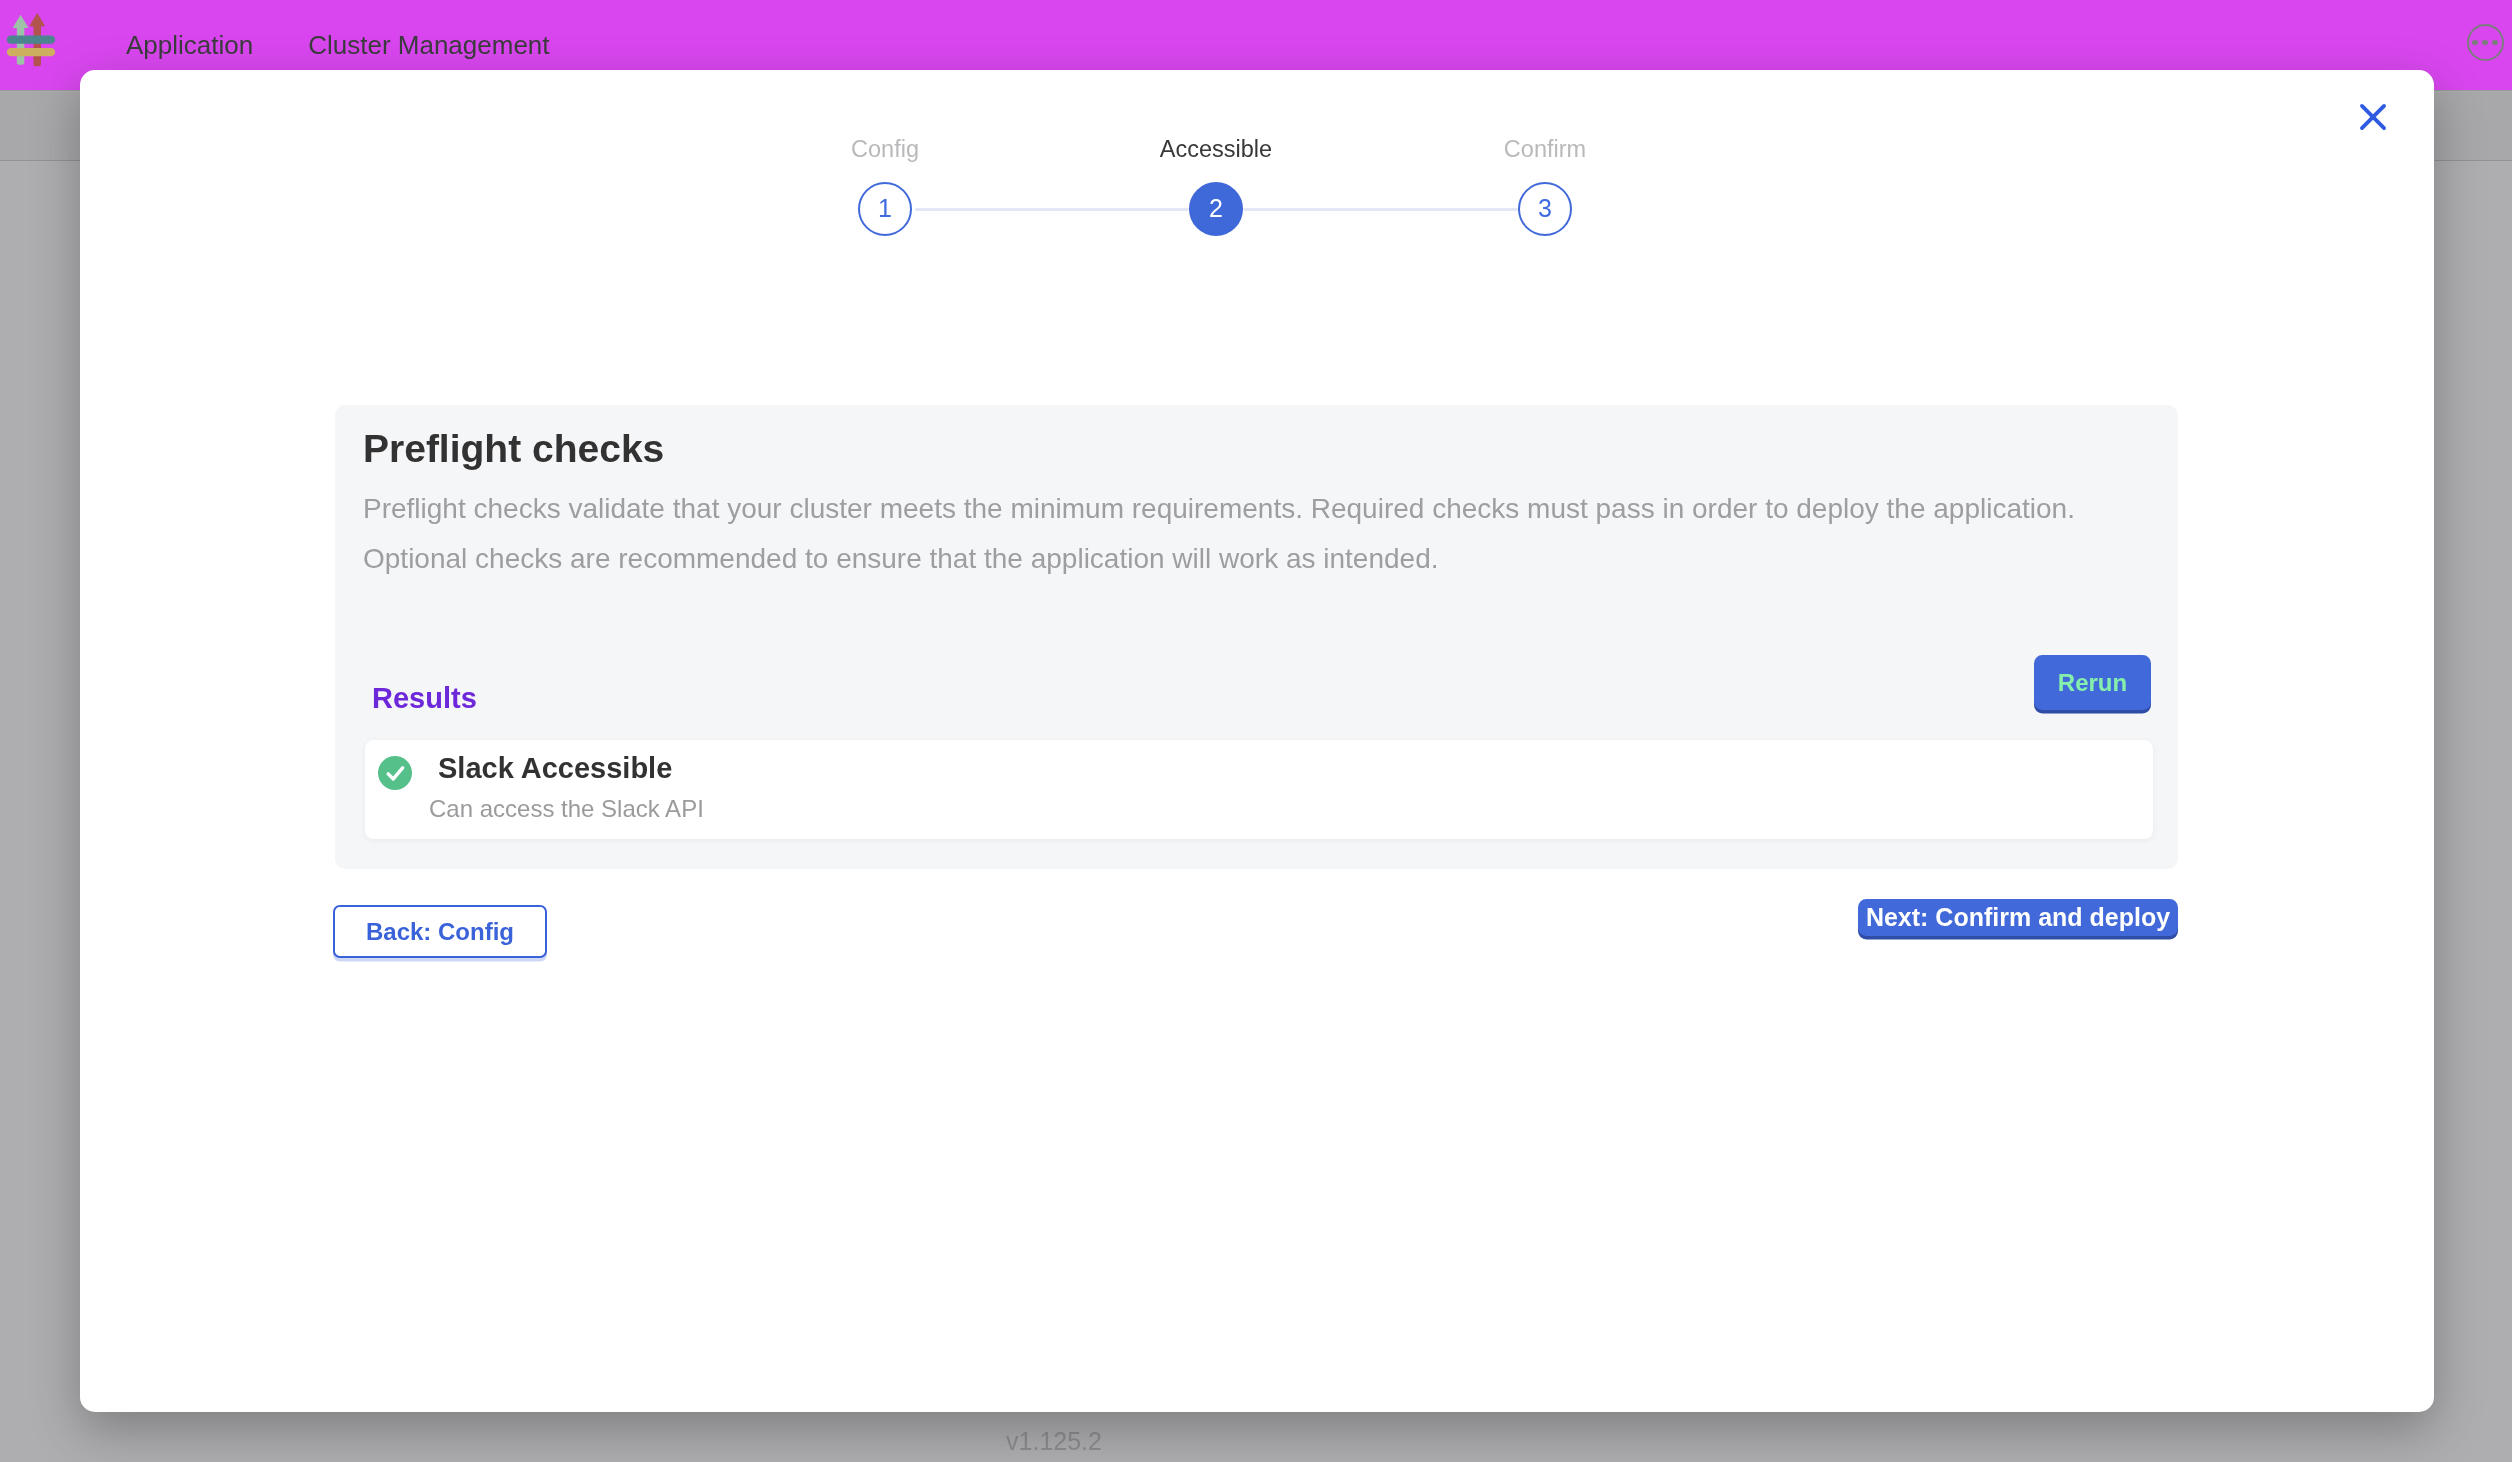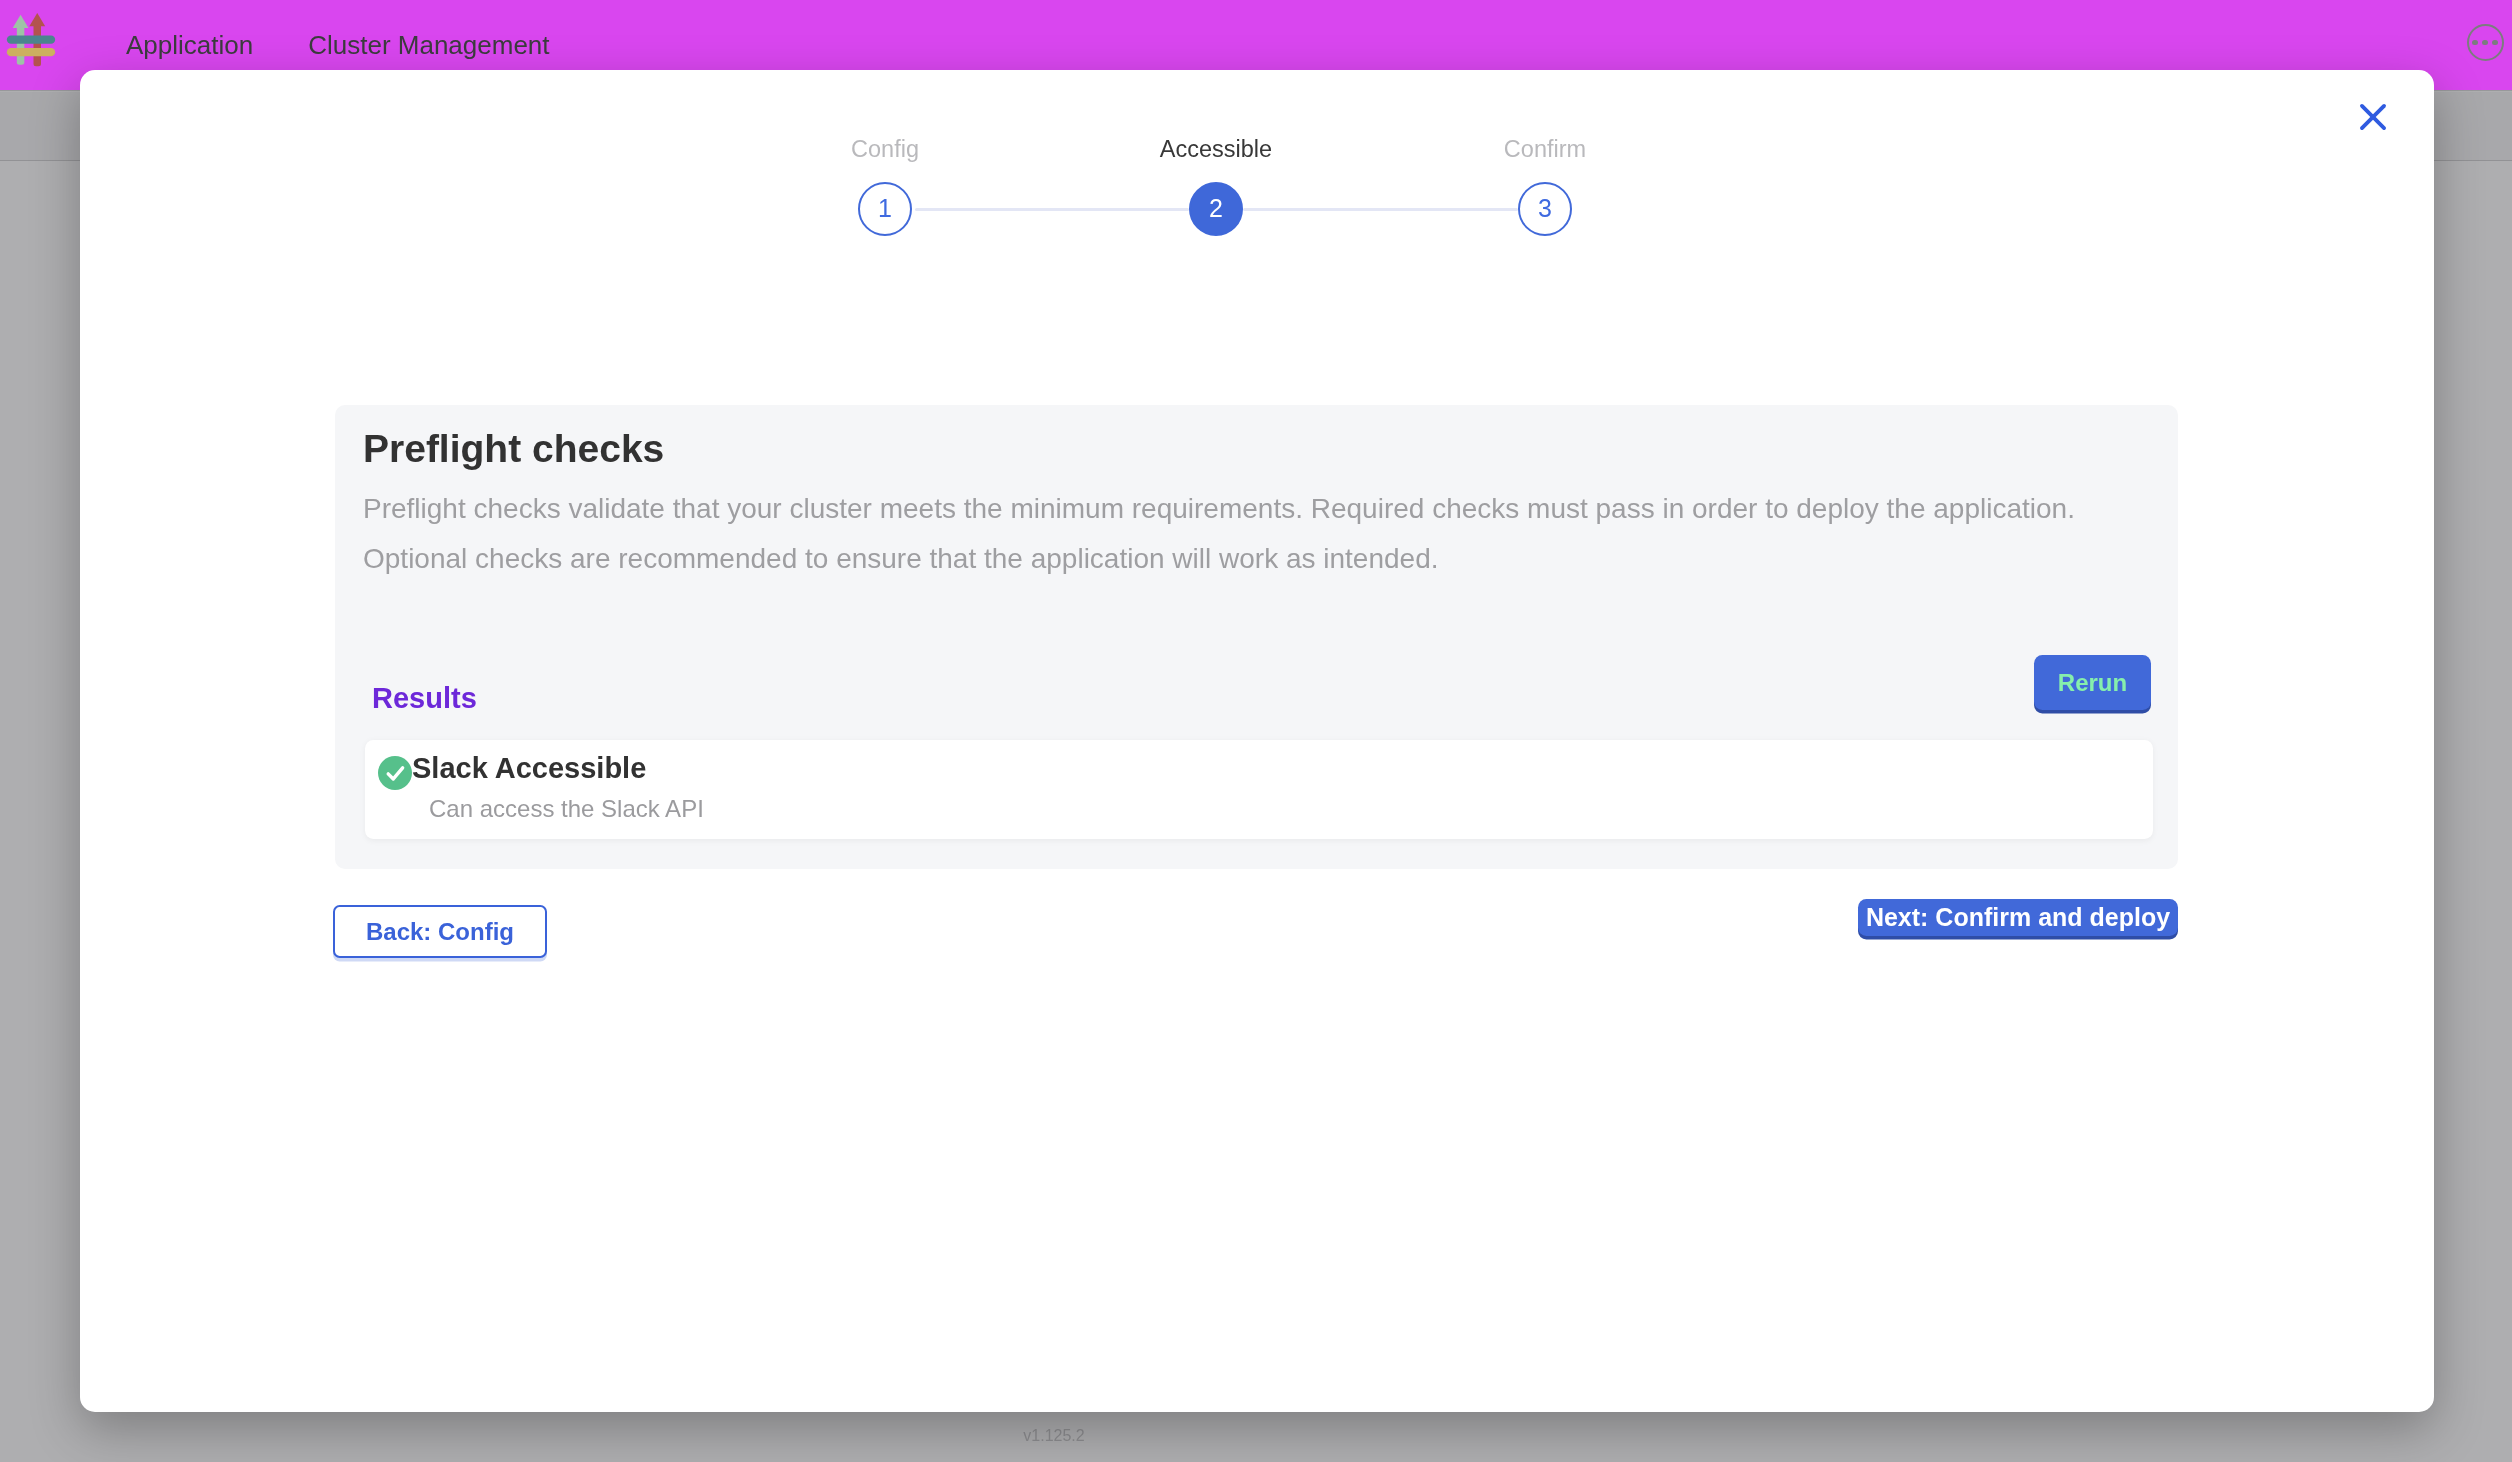--- a/index.html
+++ b/index.html
@@ -28,21 +28,21 @@
     display:flex; align-items:center; justify-content:center; gap:4.2px;
   }
   .menu-btn i { width:5.9px; height:5.9px; border-radius:50%; background:#7c7c7f; display:block; }
 
   .subheader {
     position:absolute; top:92px; left:0; width:2512px; height:69px;
     background:#a8a8ab; border-bottom:1.7px solid #929295;
   }
   .page-version {
     position:absolute; top:1427px; left:0; width:2108px;
-    text-align:center; font-size:16px; color:#8d8d90;
+    text-align:center; font-size:25px; color:#8d8d90;
   }
 
   
   .modal {
     position:absolute; left:80px; top:70px; width:2354px; height:1342px;
     background:#ffffff; border-radius:15px;
     box-shadow:0 17px 50px rgba(0,0,0,0.28);
   }
   .close-btn {
     position:absolute; top:30px; right:44px; width:34px; height:34px;
@@ -86,21 +86,21 @@
   .result-card {
     position:absolute; left:30px; top:335px; width:1788px; height:99px;
     background:#ffffff; border-radius:8.4px;
     box-shadow:0 1.7px 6.7px rgba(0,0,0,0.05);
   }
   .check-badge {
     position:absolute; left:12.6px; top:16px; width:34px; height:34px;
     border-radius:50%; background:#56c08b;
     display:flex; align-items:center; justify-content:center;
   }
-  .result-title { position:absolute; left:47px; top:11.7px; font-size:29px; font-weight:bold; color:#323232; }
+  .result-title { position:absolute; left:73px; top:11.7px; font-size:29px; font-weight:bold; color:#323232; }
   .result-sub   { position:absolute; left:64px; top:55px; font-size:24px; color:#9b9b9e; }
 
   
   .back-btn {
     position:absolute; left:253px; top:835px; width:214px; height:53px;
     background:#ffffff; color:#3a62d9; font-family:inherit; font-size:24px; font-weight:bold;
     border:2.5px solid #3a62d9; border-radius:6.7px; cursor:pointer;
     box-shadow:0 3.4px 0 rgba(64,104,216,0.25);
   }
   .next-btn {

